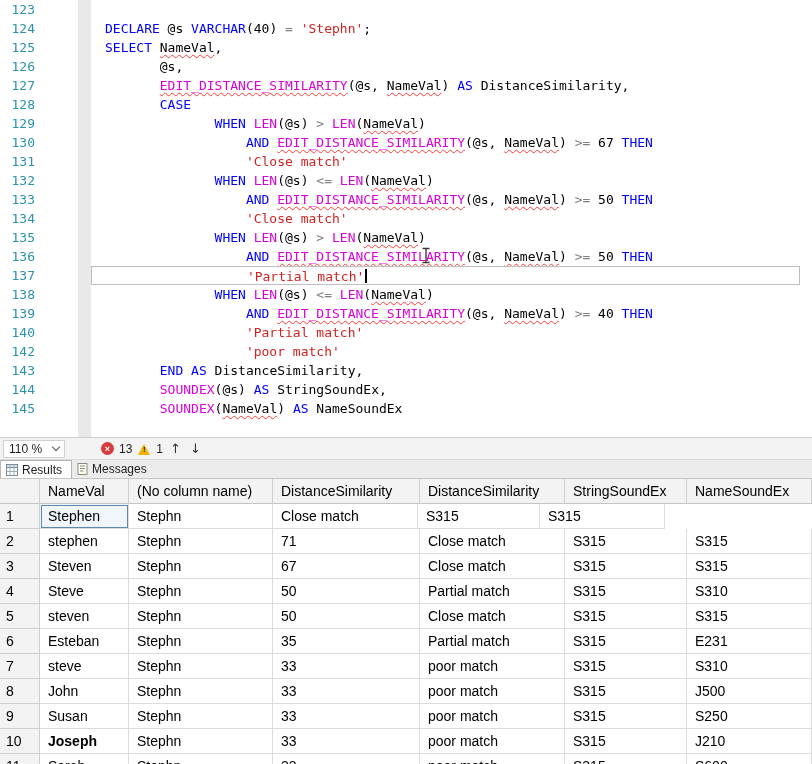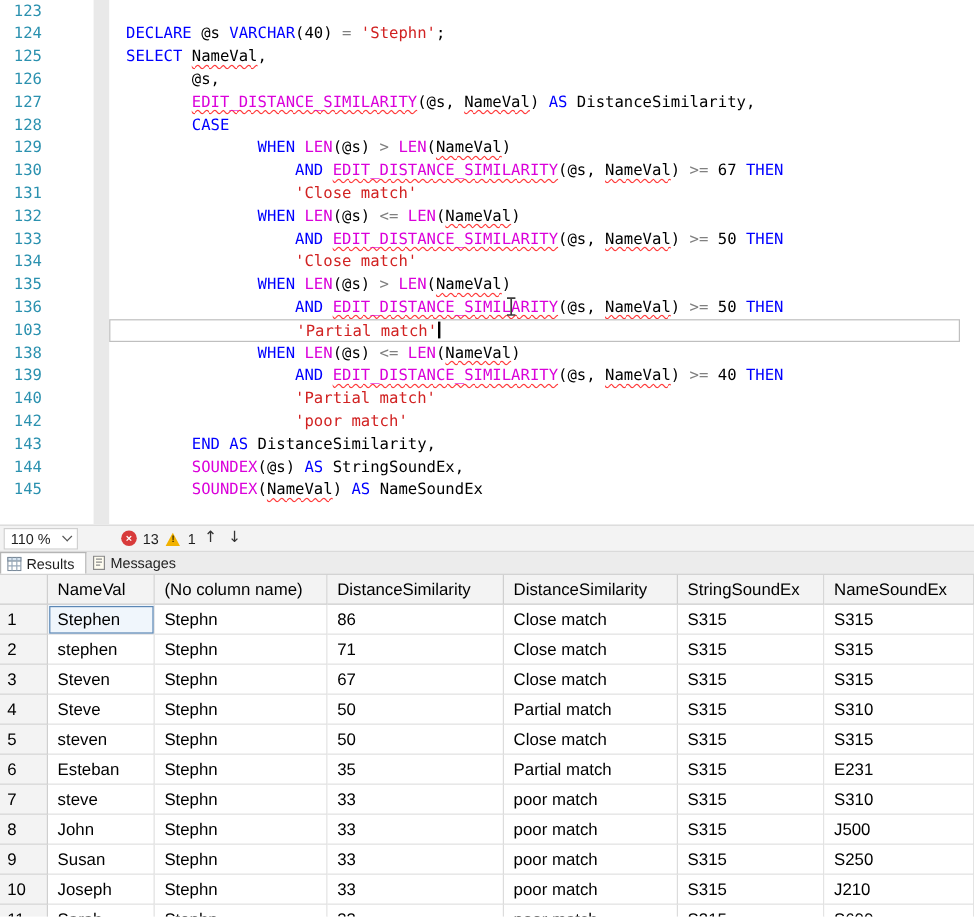--- a/index.html
+++ b/index.html
@@ -77,21 +77,21 @@
         <div class="line"><div class="ln">127</div><div class="code"><span class="tk-p">       </span><span class="tk-f sq">EDIT_DISTANCE_SIMILARITY</span><span class="tk-p">(@s, </span><span class="tk-p sq">NameVal</span><span class="tk-p">) </span><span class="tk-k">AS</span><span class="tk-p"> DistanceSimilarity,</span></div></div>
         <div class="line"><div class="ln">128</div><div class="code"><span class="tk-p">       </span><span class="tk-k">CASE</span></div></div>
         <div class="line"><div class="ln">129</div><div class="code"><span class="tk-p">              </span><span class="tk-k">WHEN</span><span class="tk-p"> </span><span class="tk-f">LEN</span><span class="tk-p">(@s) </span><span class="tk-o">&gt;</span><span class="tk-p"> </span><span class="tk-f">LEN</span><span class="tk-p">(</span><span class="tk-p sq">NameVal</span><span class="tk-p">)</span></div></div>
         <div class="line"><div class="ln">130</div><div class="code"><span class="tk-p">                  </span><span class="tk-k">AND</span><span class="tk-p"> </span><span class="tk-f sq">EDIT_DISTANCE_SIMILARITY</span><span class="tk-p">(@s, </span><span class="tk-p sq">NameVal</span><span class="tk-p">) </span><span class="tk-o">&gt;=</span><span class="tk-p"> 67 </span><span class="tk-k">THEN</span></div></div>
         <div class="line"><div class="ln">131</div><div class="code"><span class="tk-p">                  </span><span class="tk-s">'Close match'</span></div></div>
         <div class="line"><div class="ln">132</div><div class="code"><span class="tk-p">              </span><span class="tk-k">WHEN</span><span class="tk-p"> </span><span class="tk-f">LEN</span><span class="tk-p">(@s) </span><span class="tk-o">&lt;=</span><span class="tk-p"> </span><span class="tk-f">LEN</span><span class="tk-p">(</span><span class="tk-p sq">NameVal</span><span class="tk-p">)</span></div></div>
         <div class="line"><div class="ln">133</div><div class="code"><span class="tk-p">                  </span><span class="tk-k">AND</span><span class="tk-p"> </span><span class="tk-f sq">EDIT_DISTANCE_SIMILARITY</span><span class="tk-p">(@s, </span><span class="tk-p sq">NameVal</span><span class="tk-p">) </span><span class="tk-o">&gt;=</span><span class="tk-p"> 50 </span><span class="tk-k">THEN</span></div></div>
         <div class="line"><div class="ln">134</div><div class="code"><span class="tk-p">                  </span><span class="tk-s">'Close match'</span></div></div>
         <div class="line"><div class="ln">135</div><div class="code"><span class="tk-p">              </span><span class="tk-k">WHEN</span><span class="tk-p"> </span><span class="tk-f">LEN</span><span class="tk-p">(@s) </span><span class="tk-o">&gt;</span><span class="tk-p"> </span><span class="tk-f">LEN</span><span class="tk-p">(</span><span class="tk-p sq">NameVal</span><span class="tk-p">)</span></div></div>
         <div class="line"><div class="ln">136</div><div class="code"><span class="tk-p">                  </span><span class="tk-k">AND</span><span class="tk-p"> </span><span class="tk-f sq">EDIT_DISTANCE_SIMILARITY</span><span class="tk-p">(@s, </span><span class="tk-p sq">NameVal</span><span class="tk-p">) </span><span class="tk-o">&gt;=</span><span class="tk-p"> 50 </span><span class="tk-k">THEN</span></div></div>
-        <div class="line current"><div class="ln">103</div><div class="code"><span class="tk-p">                  </span><span class="tk-s">'Partial match'</span><span class="caret"></span></div></div>
+        <div class="line current"><div class="ln">137</div><div class="code"><span class="tk-p">                  </span><span class="tk-s">'Partial match'</span><span class="caret"></span></div></div>
         <div class="line"><div class="ln">138</div><div class="code"><span class="tk-p">              </span><span class="tk-k">WHEN</span><span class="tk-p"> </span><span class="tk-f">LEN</span><span class="tk-p">(@s) </span><span class="tk-o">&lt;=</span><span class="tk-p"> </span><span class="tk-f">LEN</span><span class="tk-p">(</span><span class="tk-p sq">NameVal</span><span class="tk-p">)</span></div></div>
         <div class="line"><div class="ln">139</div><div class="code"><span class="tk-p">                  </span><span class="tk-k">AND</span><span class="tk-p"> </span><span class="tk-f sq">EDIT_DISTANCE_SIMILARITY</span><span class="tk-p">(@s, </span><span class="tk-p sq">NameVal</span><span class="tk-p">) </span><span class="tk-o">&gt;=</span><span class="tk-p"> 40 </span><span class="tk-k">THEN</span></div></div>
         <div class="line"><div class="ln">140</div><div class="code"><span class="tk-p">                  </span><span class="tk-s">'Partial match'</span></div></div>
         <div class="line"><div class="ln">142</div><div class="code"><span class="tk-p">                  </span><span class="tk-s">'poor match'</span></div></div>
         <div class="line"><div class="ln">143</div><div class="code"><span class="tk-p">       </span><span class="tk-k">END</span><span class="tk-p"> </span><span class="tk-k">AS</span><span class="tk-p"> DistanceSimilarity,</span></div></div>
         <div class="line"><div class="ln">144</div><div class="code"><span class="tk-p">       </span><span class="tk-f">SOUNDEX</span><span class="tk-p">(@s) </span><span class="tk-k">AS</span><span class="tk-p"> StringSoundEx,</span></div></div>
         <div class="line"><div class="ln">145</div><div class="code"><span class="tk-p">       </span><span class="tk-f">SOUNDEX</span><span class="tk-p">(</span><span class="tk-p sq">NameVal</span><span class="tk-p">) </span><span class="tk-k">AS</span><span class="tk-p"> NameSoundEx</span></div></div>
       </div>
     <svg class="ibeam" width="10" height="17">
       <path d="M1.5 1.5 h7 M5 1.5 v14 M1.5 15.5 h7" stroke="#3c3c3c" stroke-width="1.4" fill="none"></path>
@@ -141,21 +141,20 @@
         <div class="gcell" style="width: 144px;">(No column name)</div>
         <div class="gcell" style="width: 147px;">DistanceSimilarity</div>
         <div class="gcell" style="width: 145px;">DistanceSimilarity</div>
         <div class="gcell" style="width: 122px;">StringSoundEx</div>
         <div class="gcell" style="width: 125px;">NameSoundEx</div>
       </div>
       <div class="grow">
         <div class="gcell gnum" style="width: 40px;">1</div>
         <div class="gcell sel" style="width: 89px;">Stephen</div>
         <div class="gcell" style="width: 144px;">Stephn</div>
-        <div class="gcell" style="width: 147px;">86</div>
         <div class="gcell" style="width: 145px;">Close match</div>
         <div class="gcell" style="width: 122px;">S315</div>
         <div class="gcell" style="width: 125px;">S315</div>
       </div>
       <div class="grow">
         <div class="gcell gnum" style="width: 40px;">2</div>
         <div class="gcell" style="width: 89px;">stephen</div>
         <div class="gcell" style="width: 144px;">Stephn</div>
         <div class="gcell" style="width: 147px;">71</div>
         <div class="gcell" style="width: 145px;">Close match</div>
@@ -220,21 +219,21 @@
         <div class="gcell gnum" style="width: 40px;">9</div>
         <div class="gcell" style="width: 89px;">Susan</div>
         <div class="gcell" style="width: 144px;">Stephn</div>
         <div class="gcell" style="width: 147px;">33</div>
         <div class="gcell" style="width: 145px;">poor match</div>
         <div class="gcell" style="width: 122px;">S315</div>
         <div class="gcell" style="width: 125px;">S250</div>
       </div>
       <div class="grow">
         <div class="gcell gnum" style="width: 40px;">10</div>
-        <div class="gcell" style="width: 89px;">Joseph</div>
+        <div class="gcell" style="width: 89px; font-weight: bold;">Joseph</div>
         <div class="gcell" style="width: 144px;">Stephn</div>
         <div class="gcell" style="width: 147px;">33</div>
         <div class="gcell" style="width: 145px;">poor match</div>
         <div class="gcell" style="width: 122px;">S315</div>
         <div class="gcell" style="width: 125px;">J210</div>
       </div>
       <div class="grow">
         <div class="gcell gnum" style="width: 40px;">11</div>
         <div class="gcell" style="width: 89px;">Sarah</div>
         <div class="gcell" style="width: 144px;">Stephn</div>

